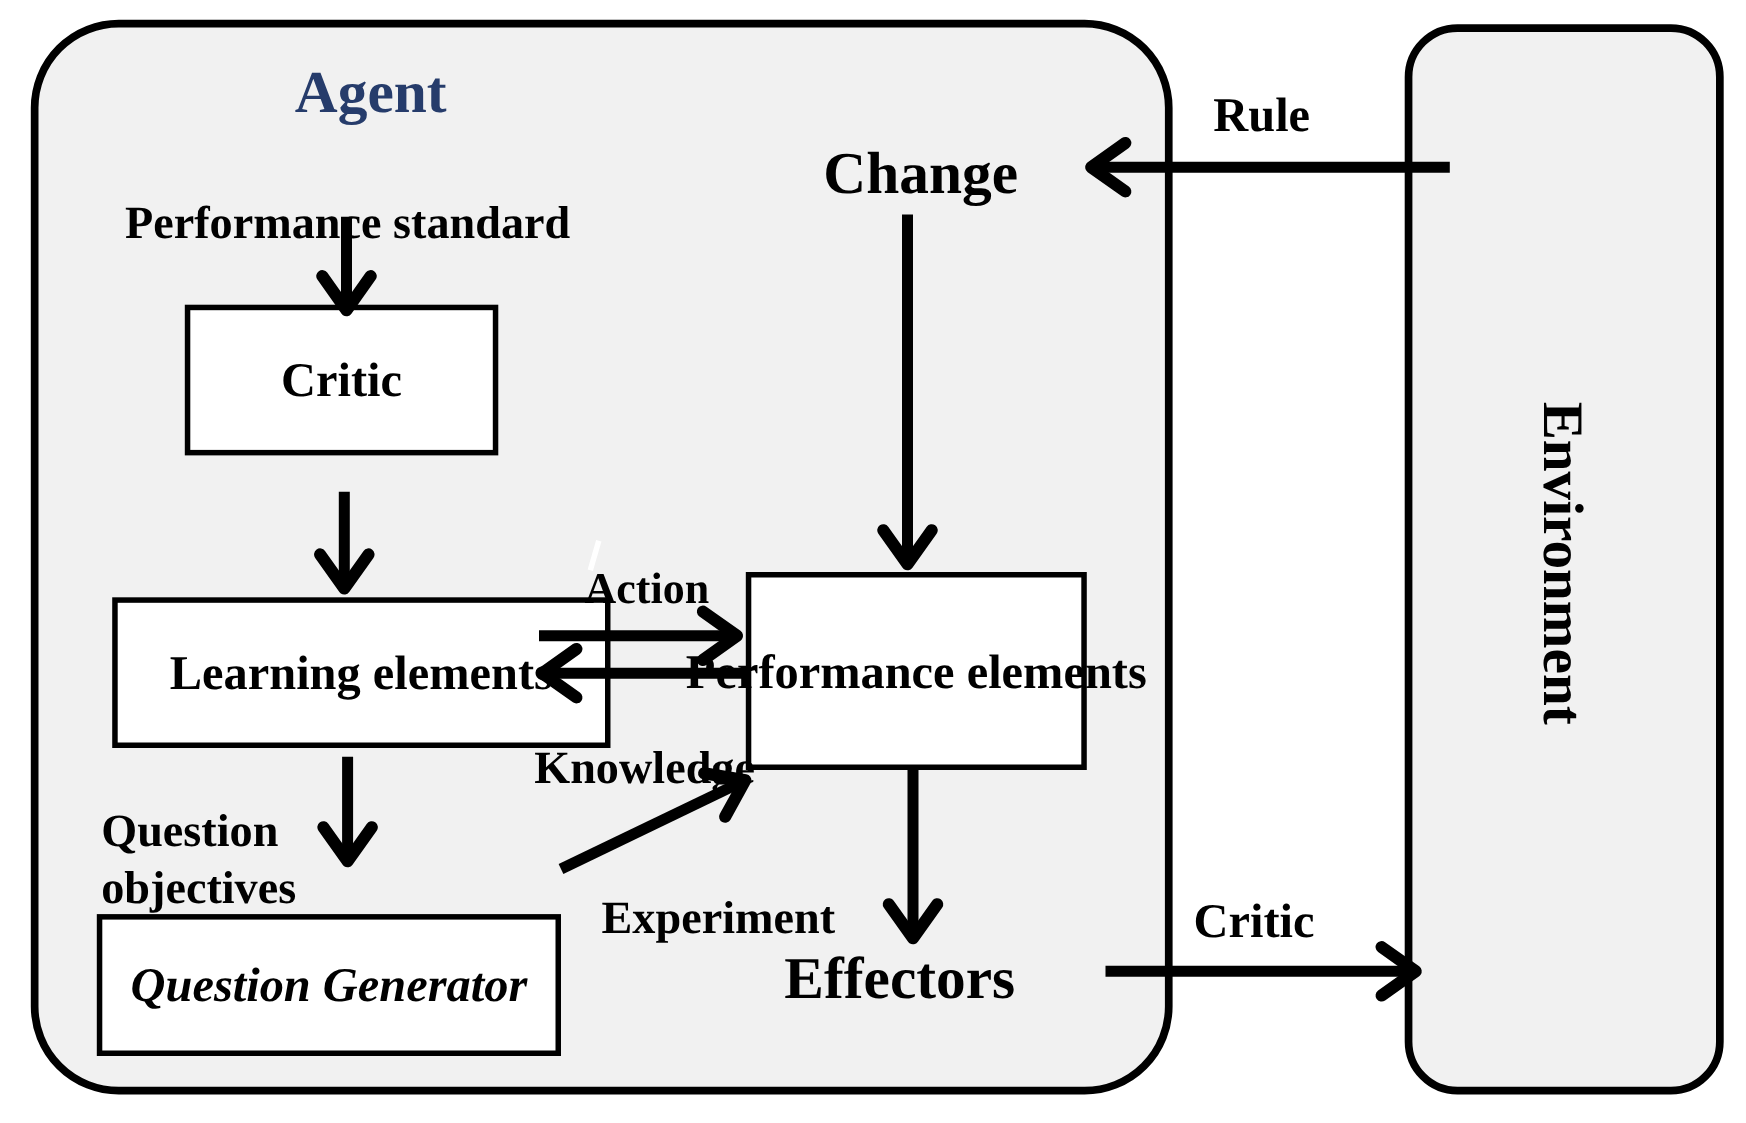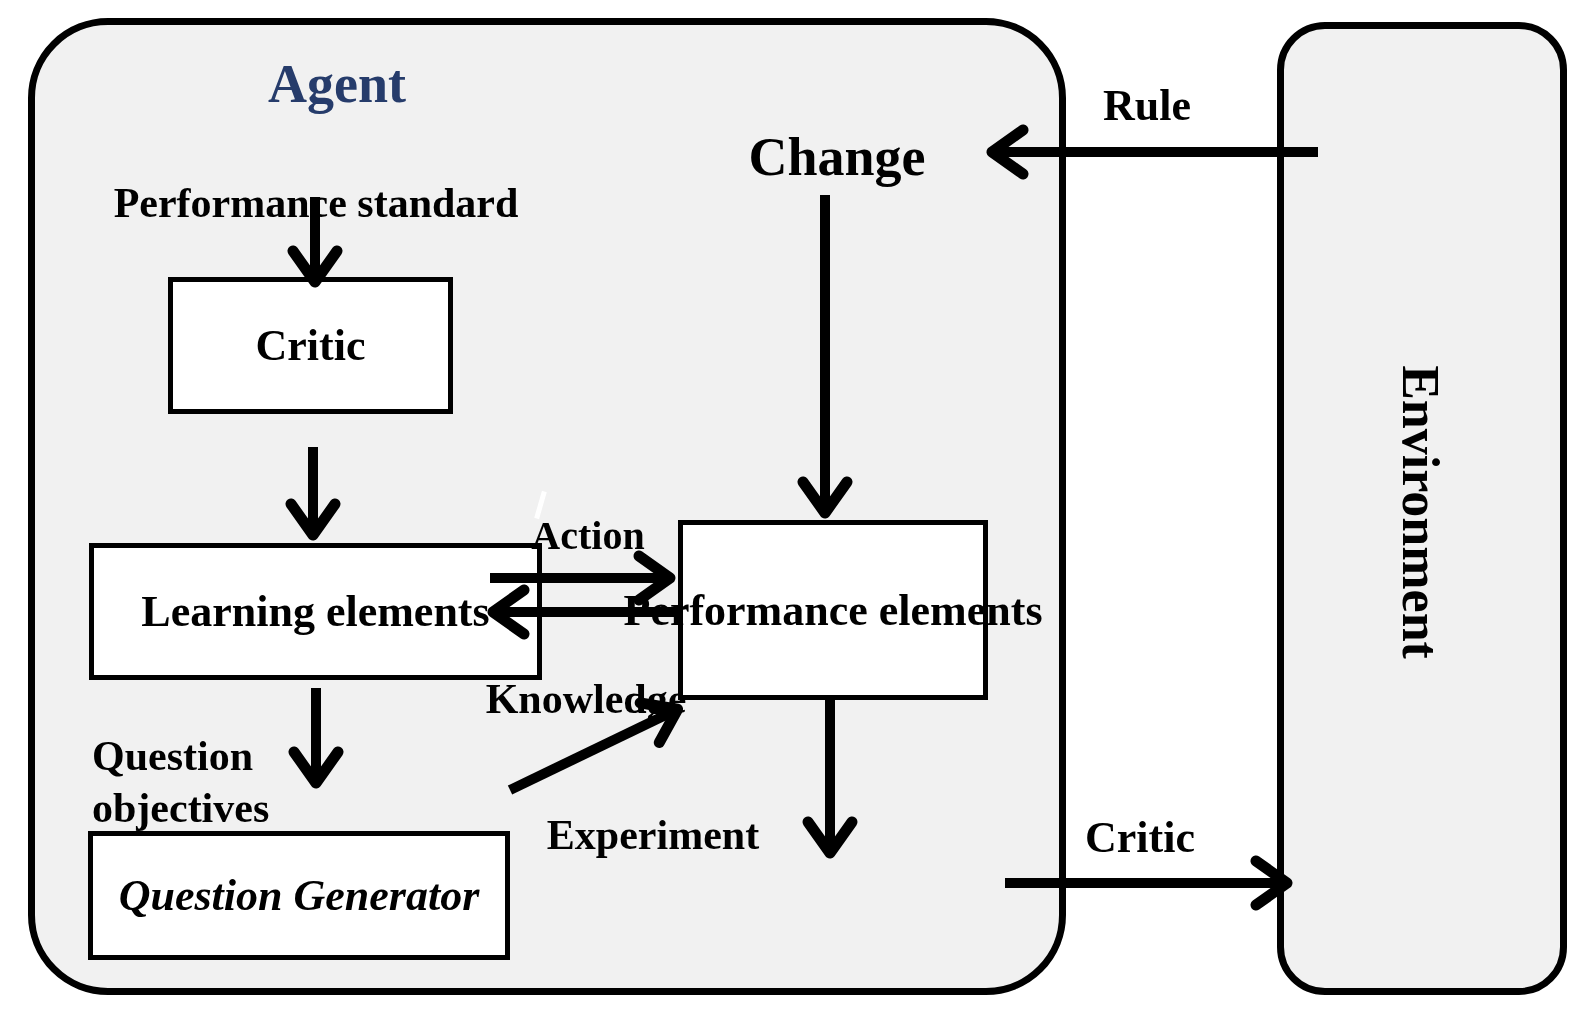--- a/index.html
+++ b/index.html
@@ -63,21 +63,21 @@
 <div class="canvas">
 
   <div class="container" style="left:28px;top:18px;width:1038px;height:977px;border-radius:80px;"></div>
 
   <div class="container" style="left:1277px;top:22px;width:290px;height:973px;border-radius:48px;"></div>
 
   <div class="node" style="left:168px;top:277px;width:285px;height:137px;">
     <span class="nowrap">Critic</span>
   </div>
 
-  <div class="node" style="left:89px;top:543px;width:453px;height:137px;">
+  <div class="node" style="left:102px;top:543px;width:453px;height:137px;">
     <span class="nowrap">Learning elements</span>
   </div>
 
   <div class="node" style="left:678px;top:520px;width:310px;height:180px;">
     <span class="nowrap">Performance elements</span>
   </div>
 
   <div class="node" style="left:88px;top:831px;width:422px;height:129px;font-style:italic;">
     <span class="nowrap">Question Generator</span>
   </div>
@@ -111,20 +111,21 @@
 
   <div class="lbl" style="left:588px;top:535px;font-size:40px;">Action</div>
 
   <div class="lbl mid" style="left:586px;top:663px;">Knowledge</div>
 
   <div class="lbl mid multiline" style="left:92px;top:694px;">Question
 objectives</div>
 
   <div class="lbl mid" style="left:653px;top:799px;">Experiment</div>
 
+  <div class="lbl big" style="left:818px;top:889px;">Effectors</div>
 
   <div class="lbl flowlbl" style="left:1140px;top:837px;">Critic</div>
 
   <div class="lbl vertical env-title" style="left:1420px;top:512px;">Environment</div>
 
   <div class="artifact" style="left:538px;top:491px;width:5px;height:28px;transform:rotate(16deg);"></div>
 
 </div>
 
 </body></html>

